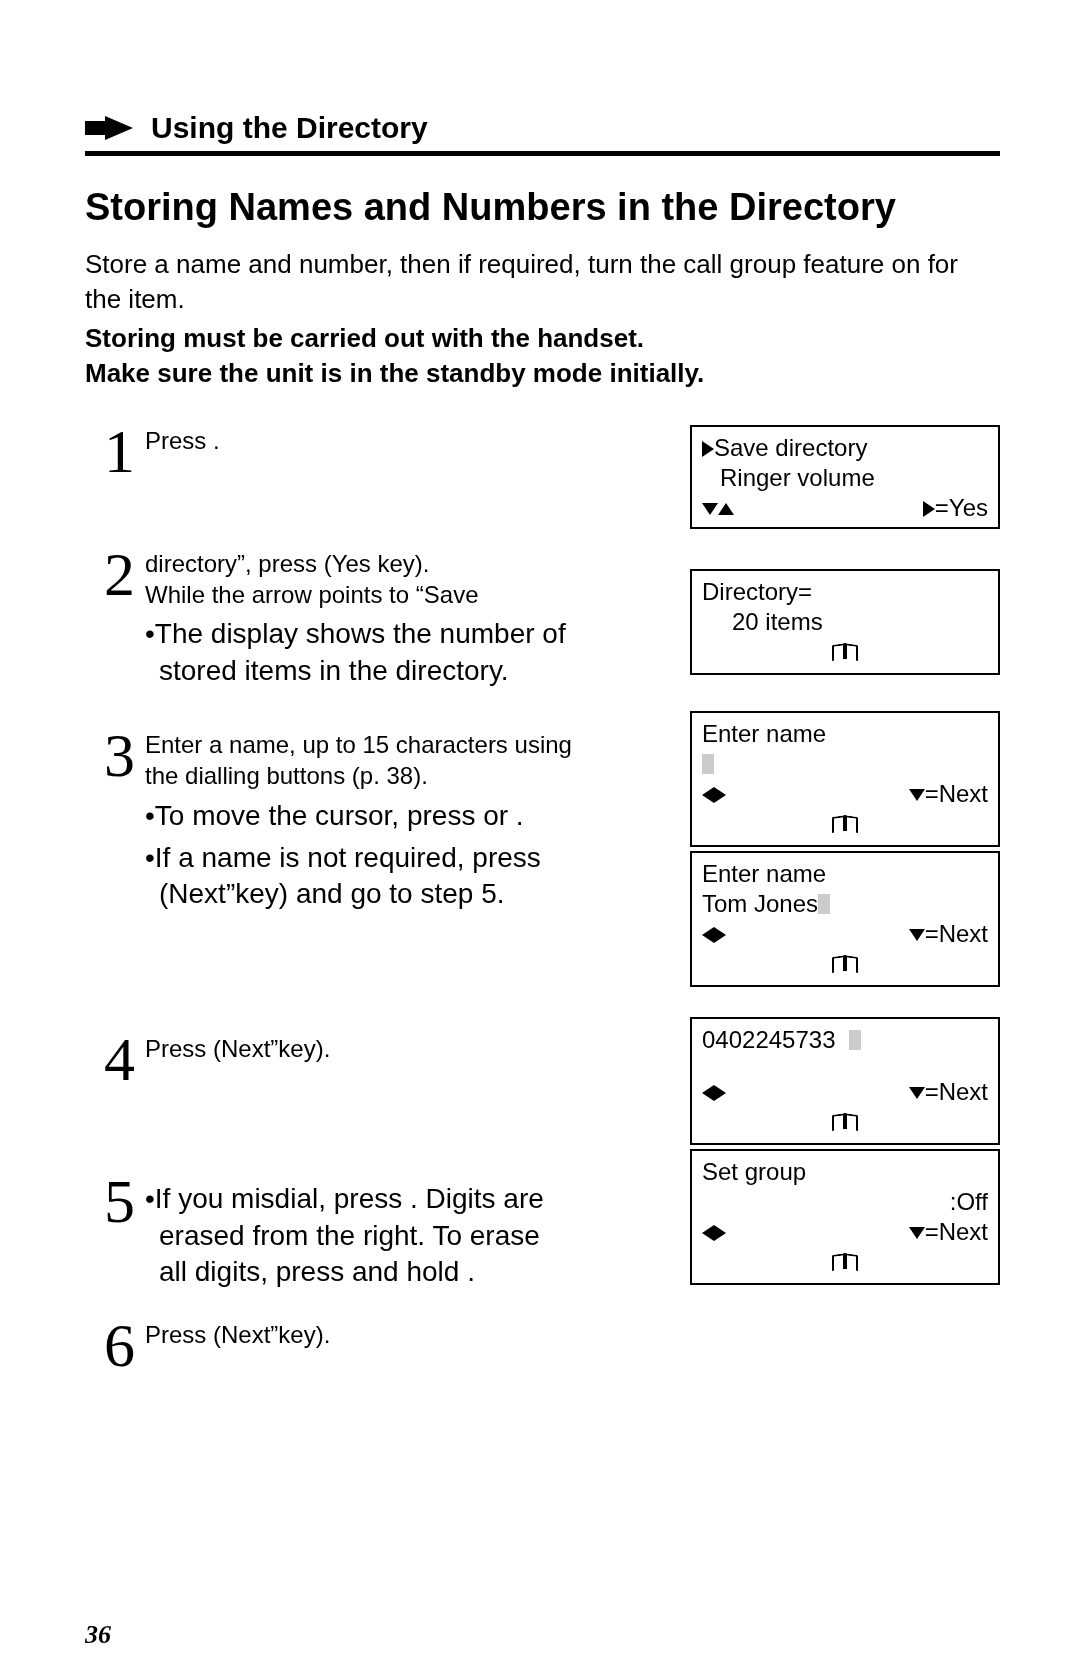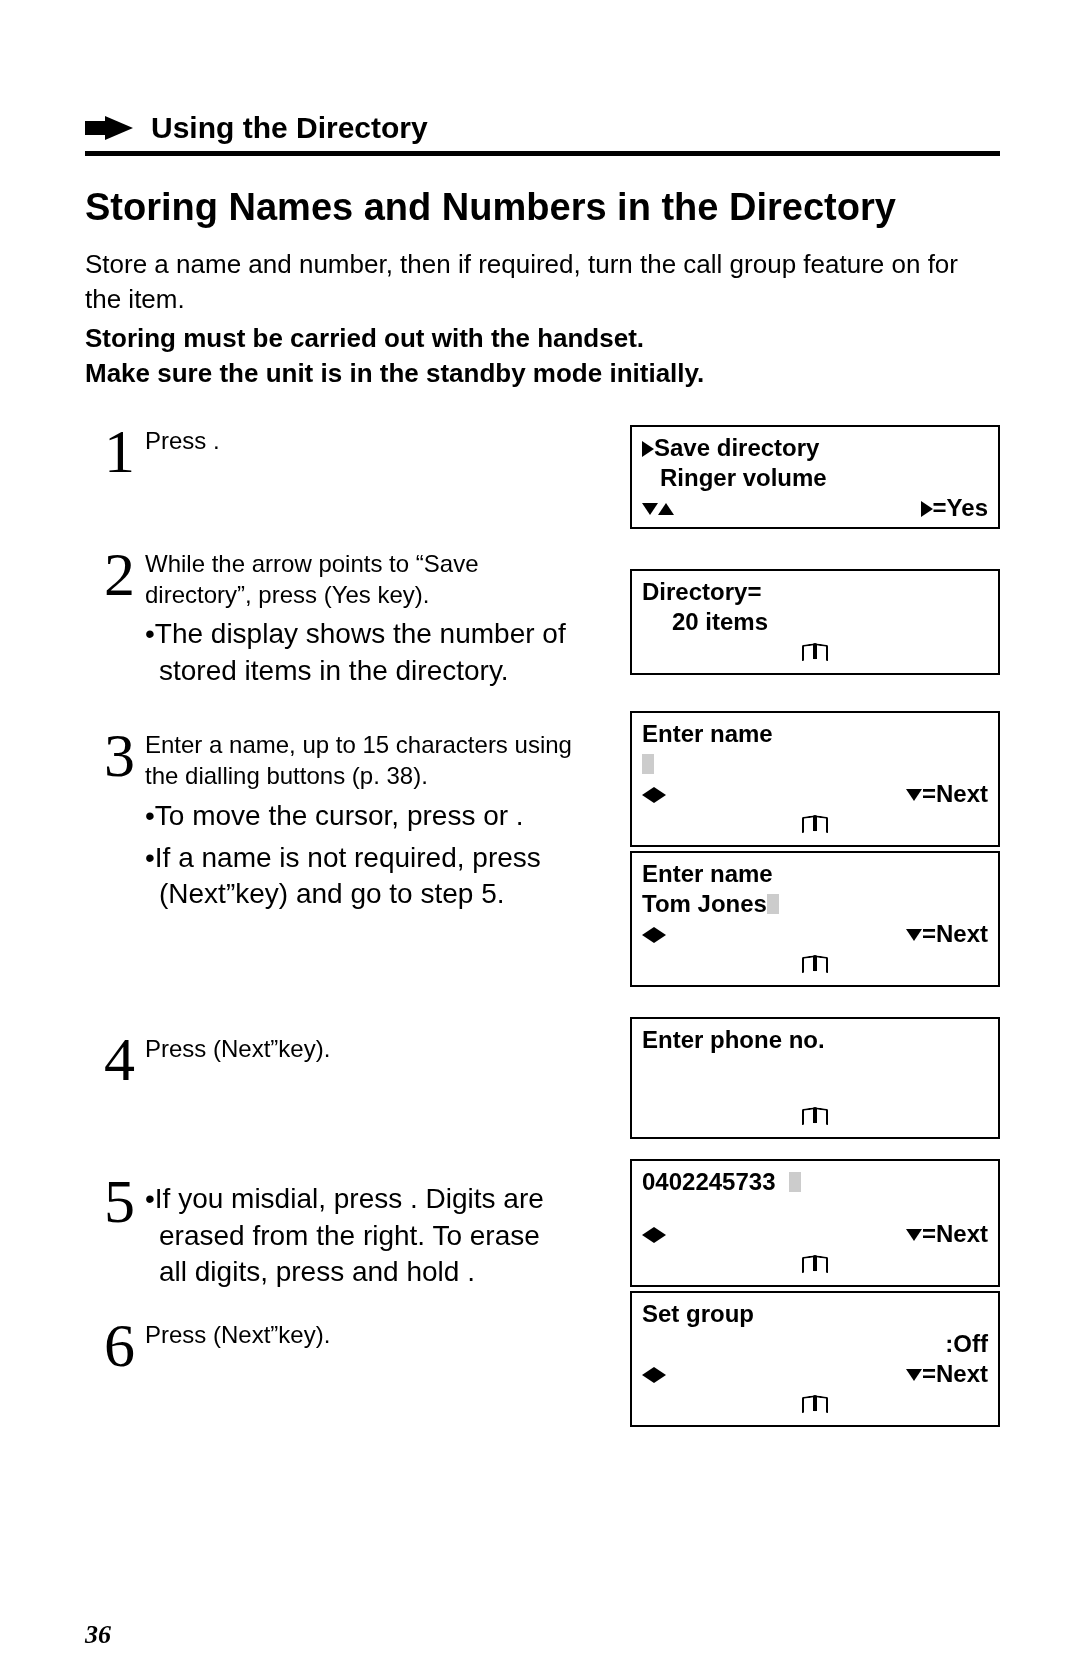--- a/index.html
+++ b/index.html
@@ -91,22 +91,21 @@
     font-size: 28px;
     line-height: 1.3;
     margin-top: 6px;
     padding-left: 14px;
     text-indent: -14px;
   }
   .screens {
     position: absolute;
     right: 0;
     top: 0;
-    width: 370px;
-    font-weight: bold;
+    width: 310px;
   }
   .screen {
     border: 2px solid #000;
     padding: 6px 10px 4px 10px;
     font-size: 24px;
     line-height: 1.25;
     margin-bottom: 8px;
     position: relative;
     min-height: 96px;
     box-sizing: border-box;
@@ -208,24 +207,20 @@
       <div class="screen" style="margin-bottom:30px;">
         <div>Enter name</div>
         <div><span>Tom Jones</span><span class="cursor-block"></span></div>
         <div class="row">
           <span><span class="tri-l"></span><span class="tri-r"></span></span>
           <span><span class="tri-d"></span><span>=Next</span></span>
         </div>
         <div class="book-row"><span class="book-icon"></span></div>
       </div>
 
-      <div class="screen" style="margin-bottom:20px; min-height:120px;">
-        <div>Enter phone no.</div>
-        <div class="book-row" style="margin-top:48px;"><span class="book-icon"></span></div>
-      </div>
 
       <div class="screen" style="margin-bottom:4px;">
         <div><span>0402245733</span>&nbsp;&nbsp;<span class="cursor-block"></span></div>
         <div style="height:22px;"></div>
         <div class="row">
           <span><span class="tri-l"></span><span class="tri-r"></span></span>
           <span><span class="tri-d"></span><span>=Next</span></span>
         </div>
         <div class="book-row"><span class="book-icon"></span></div>
       </div>
@@ -246,22 +241,22 @@
     </div>
 
     <div class="step-block" style="margin-bottom:70px;">
       <div class="step-num">1</div>
       <div class="step-text">Press                             .</div>
     </div>
 
     <div class="step-block" style="margin-bottom:40px;">
       <div class="step-num">2</div>
       <div class="step-text">
+        <div>directory”, press       (Yes key).</div>
         <div>While the arrow points to “Save</div>
-        <div>directory”, press       (Yes key).</div>
         <div class="sub">•The display shows the number of stored items in the directory.</div>
       </div>
     </div>
 
     <div class="step-block" style="margin-bottom:120px;">
       <div class="step-num">3</div>
       <div class="step-text">
         <div>Enter a name, up to 15 characters using</div>
         <div>the dialling buttons (p. 38).</div>
         <div class="sub">•To move the cursor, press       or     .</div>

